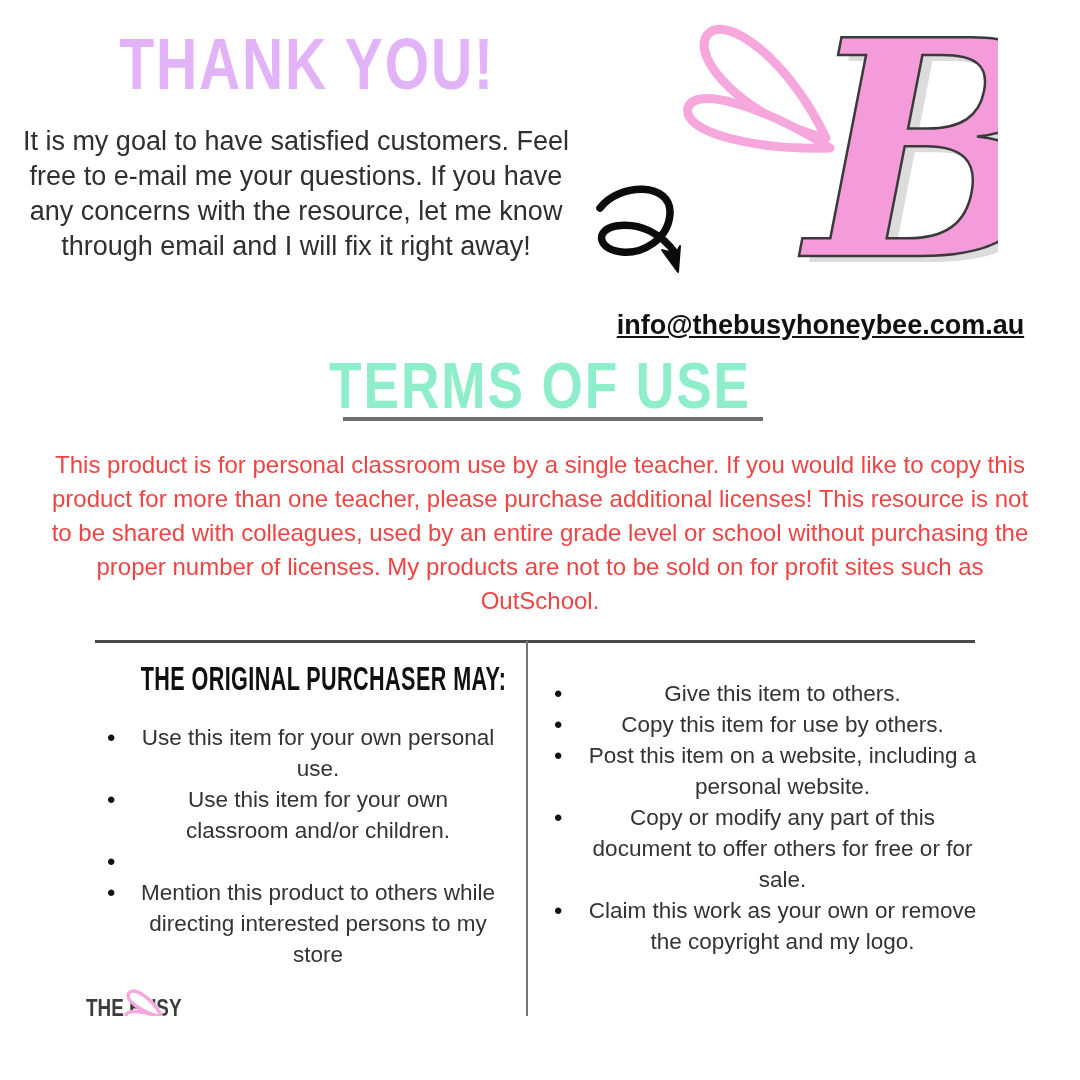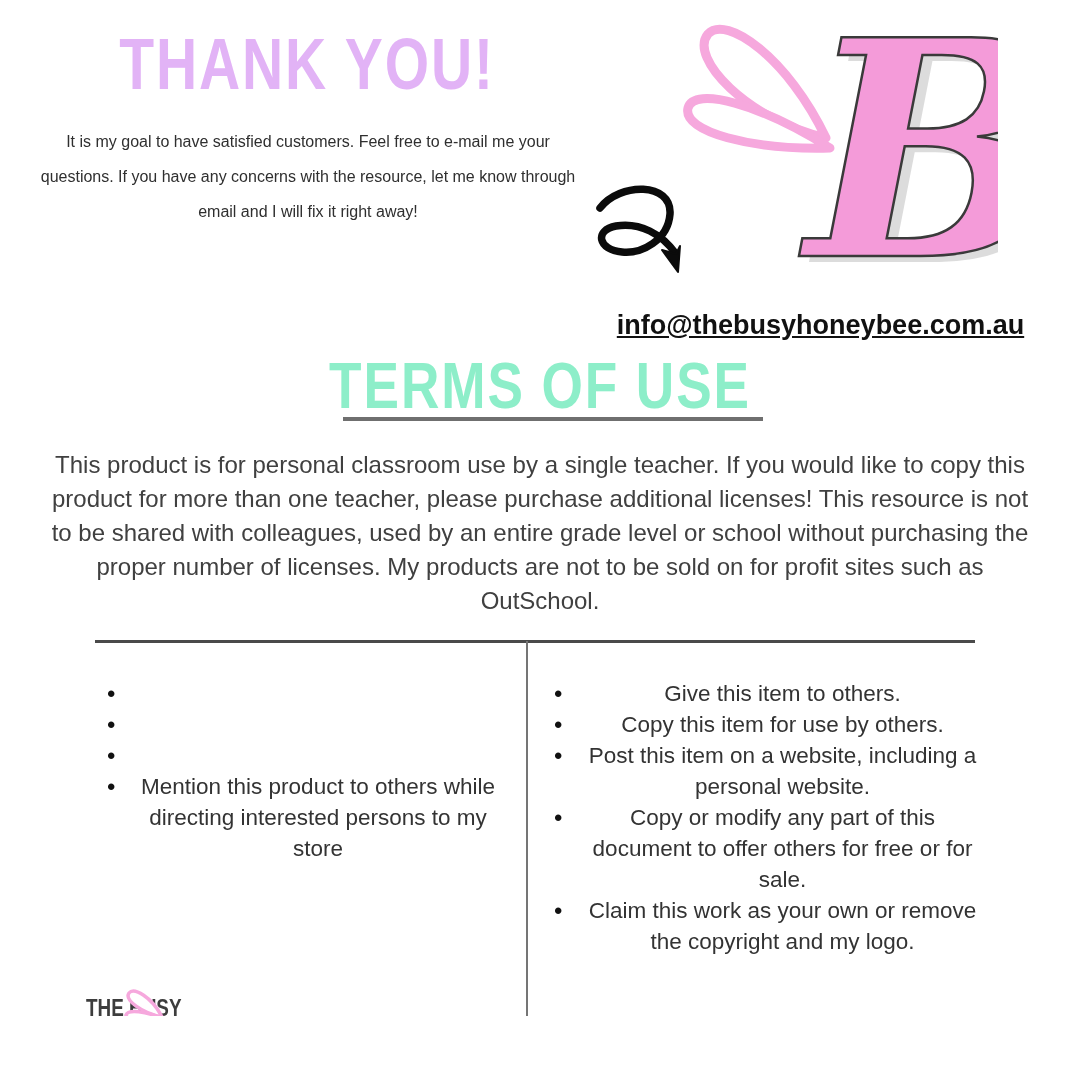--- a/index.html
+++ b/index.html
@@ -15,22 +15,22 @@
     text-align:center;
   }
   .thank-you h1 {
     display:inline-block;
     font-size:62px; font-weight:700; letter-spacing:2px;
     color:#e2b3f6;
     transform:scale(0.92,1.18); transform-origin:center top;
     white-space:nowrap;
   }
   .intro-text {
-    position:absolute; left:28px; top:124px; width:560px;
-    font-size:16px; line-height:35px; text-align:center;
+    position:absolute; left:16px; top:124px; width:560px;
+    font-size:27px; line-height:35px; text-align:center;
     color:#2f2f2f; font-weight:400;
   }
 
   
   .arrow-doodle { position:absolute; left:586px; top:180px; width:108px; height:102px; }
 
   
   .b-logo { position:absolute; left:648px; top:8px; width:350px; height:295px; }
 
   
@@ -51,21 +51,21 @@
     color:#8deec9;
     transform:scale(0.95,1.16); transform-origin:center top;
     white-space:nowrap;
   }
   .terms-underline {
     position:absolute; left:343px; top:417px; width:420px; height:4px;
     background:#6f6f6f;
   }
   .terms-body {
     position:absolute; left:40px; top:448px; width:1000px;
-    font-size:24px; line-height:34px; text-align:center; color:#404040;
+    font-size:24px; line-height:34px; text-align:center; color:#ef4444;
   }
 
   
   .h-divider { position:absolute; left:95px; top:640px; width:880px; height:3px; background:#4a4a4a; }
   .v-divider { position:absolute; left:526px; top:641px; width:2px; height:421px; background:#757575; }
 
   .col { position:absolute; top:660px; }
   .col-left  { left:95px;  width:420px; }
   .col-right { left:542px; width:455px; }
   .col-heading-wrap { text-align:center; height:44px; }
@@ -130,26 +130,31 @@
     <h2>TERMS OF USE</h2>
   </div>
   <div class="terms-underline"></div>
 
   <p class="terms-body">This product is for personal classroom use by a single teacher. If you would like to copy this product for more than one teacher, please purchase additional licenses! This resource is not to be shared with colleagues, used by an entire grade level or school without purchasing the proper number of licenses. My products are not to be sold on for profit sites such as OutSchool.</p>
 
   <div class="h-divider"></div>
   <div class="v-divider"></div>
 
   <div class="col col-left">
+    <div class="col-heading-wrap">
+      <span class="col-heading">THE ORIGINAL PURCHASER MAY:</span>
+    </div>
     <ul class="bullet-list">
       <li>
         <span class="bullet-mark">•</span>
+        <span class="bullet-text">Use this item for your own personal use.</span>
       </li>
       <li>
         <span class="bullet-mark">•</span>
+        <span class="bullet-text">Use this item for your own classroom and/or children.</span>
       </li>
       <li>
         <span class="bullet-mark">•</span>
       </li>
       <li>
         <span class="bullet-mark">•</span>
         <span class="bullet-text">Mention this product to others while directing interested persons to my store</span>
       </li>
     </ul>
   </div>

